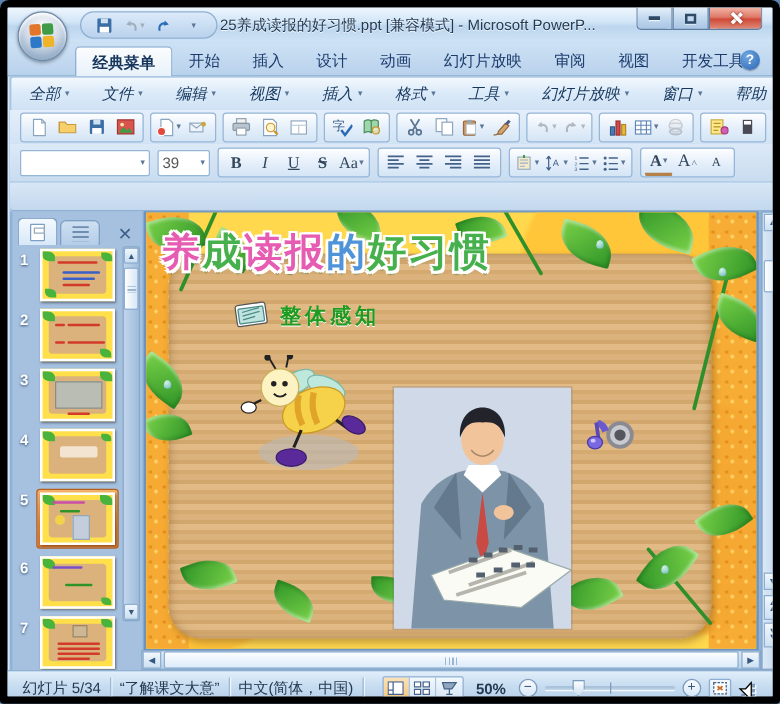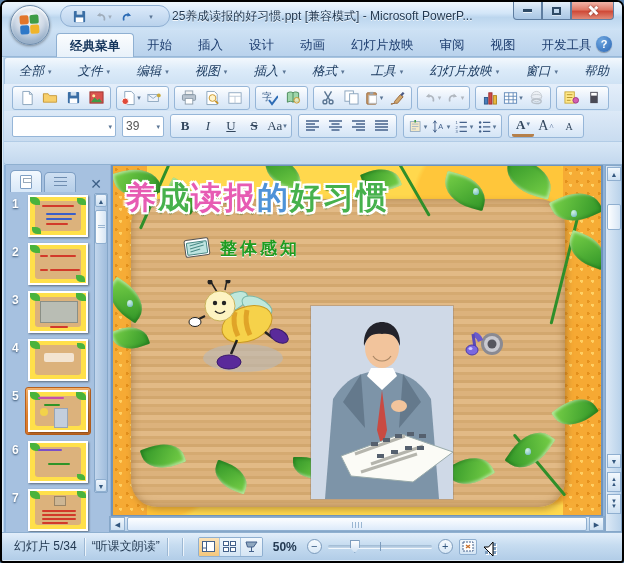--- a/index.html
+++ b/index.html
@@ -1,19 +1,19 @@
 <!DOCTYPE html>
 <html><head>
 <meta charset="utf-8">
 <style>
   * { margin:0; padding:0; box-sizing:border-box; }
   html,body { width:624px; height:563px; font-family:"Liberation Sans","DejaVu Sans",sans-serif; }
   body { background:#5a82ab; overflow:hidden; }
   .win { position:absolute; left:0; top:0; width:624px; height:563px;
-         background:#b9d4ee; border:2px solid #000000; border-radius:7px 7px 3px 3px;
+         background:#b9d4ee; border:6px solid #000000; border-radius:7px 7px 3px 3px;
          box-shadow:inset 0 0 0 1px rgba(255,255,255,.55); overflow:hidden; }
 
   
   .titlebar { position:absolute; left:0; top:0; width:100%; height:28px;
     background:linear-gradient(#eef6fd,#d3e6f8 40%,#bcd6ee 55%,#cfe3f6); }
   .orb { position:absolute; left:8px; top:3px; width:40px; height:40px; border-radius:50%;
     background:radial-gradient(circle at 50% 32%,#fdfdfd,#cfd9e6 45%,#9fb5cd 70%,#7d9ab8);
     border:1px solid #6e8baa; box-shadow:0 1px 3px rgba(0,0,0,.4), inset 0 2px 3px #fff; z-index:30; cursor:pointer; }
   .orb-logo { position:absolute; left:9px; top:9px; width:20px; height:20px; display:grid;
     grid-template-columns:9px 9px; grid-template-rows:9px 9px; gap:1px; transform:rotate(-4deg); }
@@ -792,22 +792,23 @@
       <span class="navbtn" style="top:328px">
         <span>▼</span>
         <span>▼</span>
       </span>
     </div>
   </div>
 
   <div class="statusbar">
     <span class="sbtext" style="margin-left:12px">幻灯片 5/34</span>
     <span class="sbsep"></span>
-    <span class="sbtext">“听课文朗读”</span>
+    <span class="sbtext">“了解课文大意”</span>
     <span class="sbsep"></span>
+    <span class="sbtext">中文(简体，中国)</span>
     <span class="sbsep"></span>
     <span class="viewbtns" style="margin-left:8px">
       <span class="vbtn active">
           <svg width="13" height="11" viewBox="0 0 13 11">
             <rect x="0.5" y="0.5" width="12" height="10" fill="#fff" stroke="#44618a"></rect>
             <path d="M4.5 .5V10.5M.5 7h4" stroke="#44618a"></path>
           </svg>
         </span>
       <span class="vbtn">
           <svg width="13" height="11" viewBox="0 0 13 11">

